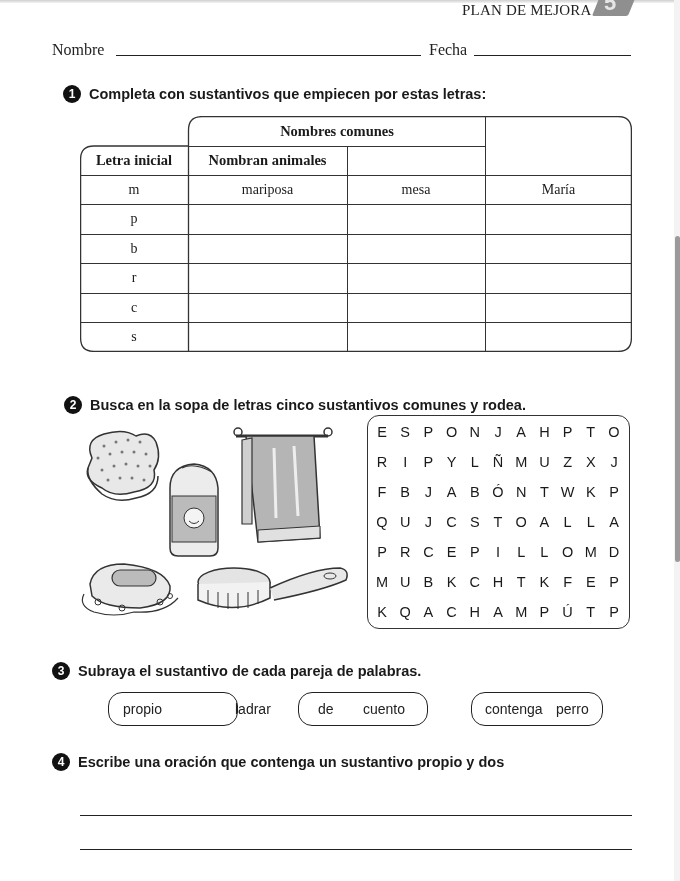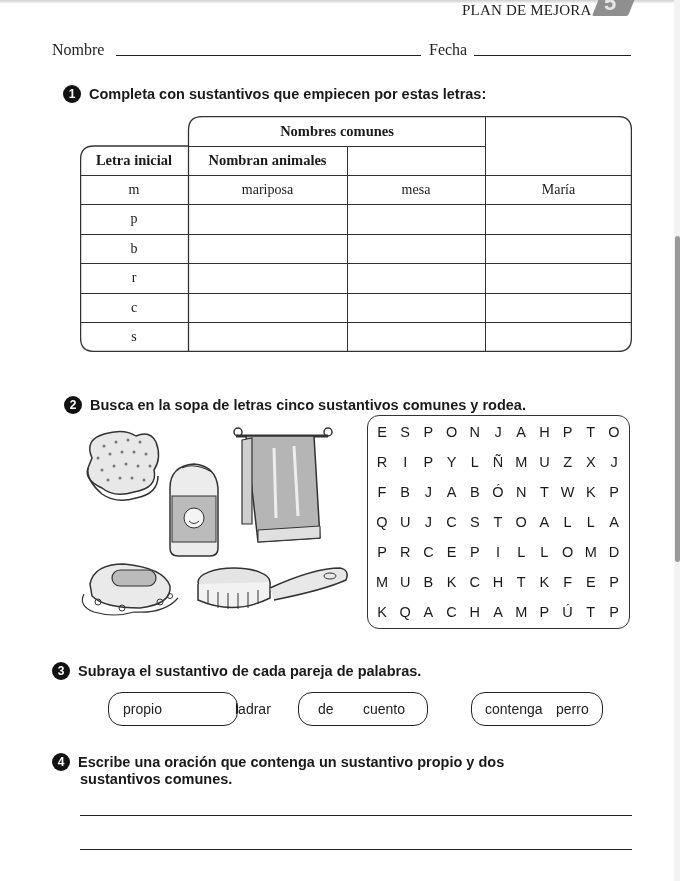--- a/index.html
+++ b/index.html
@@ -273,19 +273,18 @@
   <span style="left:19px;">de</span>
   <span style="left:64px;">cuento</span>
 </div>
 <div class="pill" style="left:471px; width:132px;">
   <span style="left:13px;">contenga</span>
   <span style="left:84px;">perro</span>
 </div>
 
 <div class="q" style="top:753px;">
   <span class="num">4</span><span>Escribe una oración que contenga un sustantivo propio y dos</span>
-  <span class="indent">sustantivos comunes.</span>
 </div>
 <div class="line" style="left:80px; top:815px; width:552px;"></div>
 <div class="line" style="left:80px; top:849px; width:552px;"></div>
 
 <div class="sb-track"></div>
 <div class="sb-thumb"></div>
 
 </body></html>

